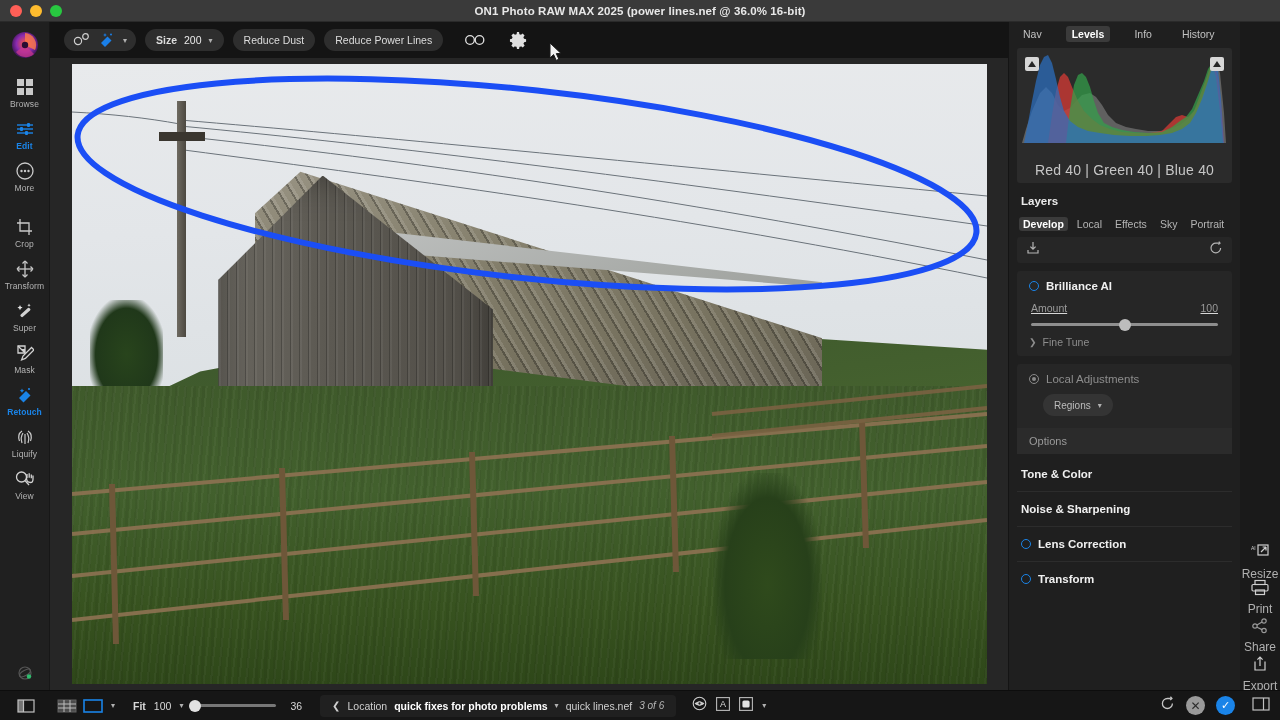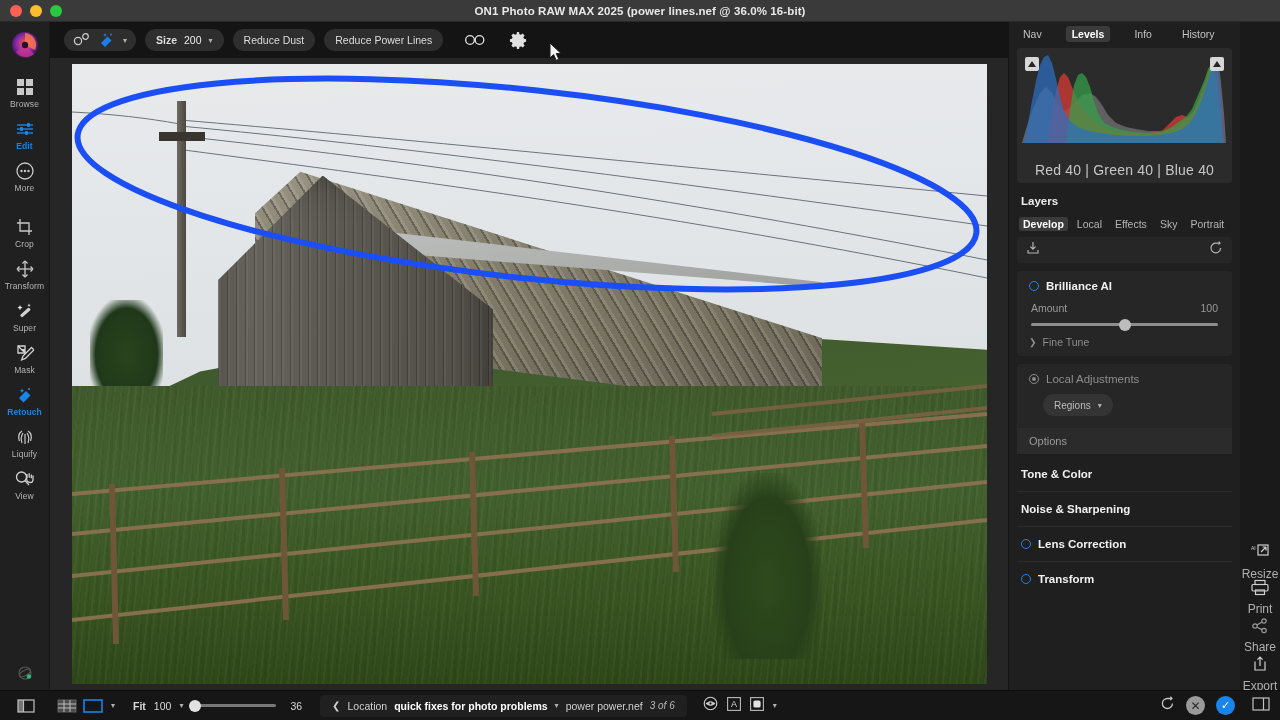--- a/index.html
+++ b/index.html
@@ -176,21 +176,21 @@
   .sect{
     margin:8px 8px 0 8px; background:#262626; border-radius:3px; padding:9px 0 8px 0;
   }
   .sect-title{
     display:flex; align-items:center; gap:7px; font-size:11.5px; font-weight:bold;
     color:#f0f0f0; padding:0 12px;
   }
   .ring{ width:10px;height:10px;border-radius:50%;border:1.6px solid #1a84e8; flex:none; }
   .ring.dot{ border-color:#8a8a8a; position:relative; }
   .ring.dot::after{ content:""; position:absolute; left:2px; top:2px; width:4px;height:4px;border-radius:50%;background:#8a8a8a; }
-  .slider-block{ padding:10px 14px 0 14px; }
+  .slider-block{ padding:10px 14px 0 14px;text-decoration:underline; }
   .slider-lbl{ display:flex; justify-content:space-between; font-size:10.5px; color:#9a9a9a; }
   .track{ position:relative; height:3px; background:#8e8e8e; border-radius:2px; margin-top:9px; }
   .knob{ position:absolute; top:-4.5px; width:12px;height:12px;border-radius:50%;background:#bdbdbd; }
   .fine{ display:flex; align-items:center; gap:6px; font-size:10.5px; color:#8d8d8d; padding:10px 0 0 12px; }
   .sub-muted{ color:#8d8d8d; font-weight:bold; }
   .regions-row{ padding:9px 0 2px 26px; }
   .opts-row{
     margin-top:10px; background:#2b2b2b; padding:7px 0 7px 12px; font-size:11px; color:#9a9a9a;
   }
   .srow{
@@ -681,21 +681,21 @@
         <div class="fit-knob"></div>
       </div>
       <span style="margin-left:6px">36</span>
     </div>
 
     <div class="crumb">
       <span style="font-size:10px">❮</span>
       <span>Location</span>
       <b>quick fixes for photo problems</b>
       <span class="chev">▾</span>
-      <span>power power.nef</span>
+      <span>quick lines.nef</span>
       <i>3 of 6</i>
     </div>
 
     <div style="display:flex;align-items:center;gap:9px;margin-left:16px">
       <span>
         <svg width="15" height="15" viewBox="0 0 15 15" fill="none" stroke="#cfcfcf" stroke-width="1.1">
             <circle cx="7.5" cy="7.5" r="6.3"></circle>
             <path d="M2.6 7.5 C4.4 5 10.6 5 12.4 7.5 C10.6 10 4.4 10 2.6 7.5Z" fill="#cfcfcf" stroke="none"></path>
             <circle cx="7.5" cy="7.5" r="1.7" fill="#222"></circle>
           </svg>

